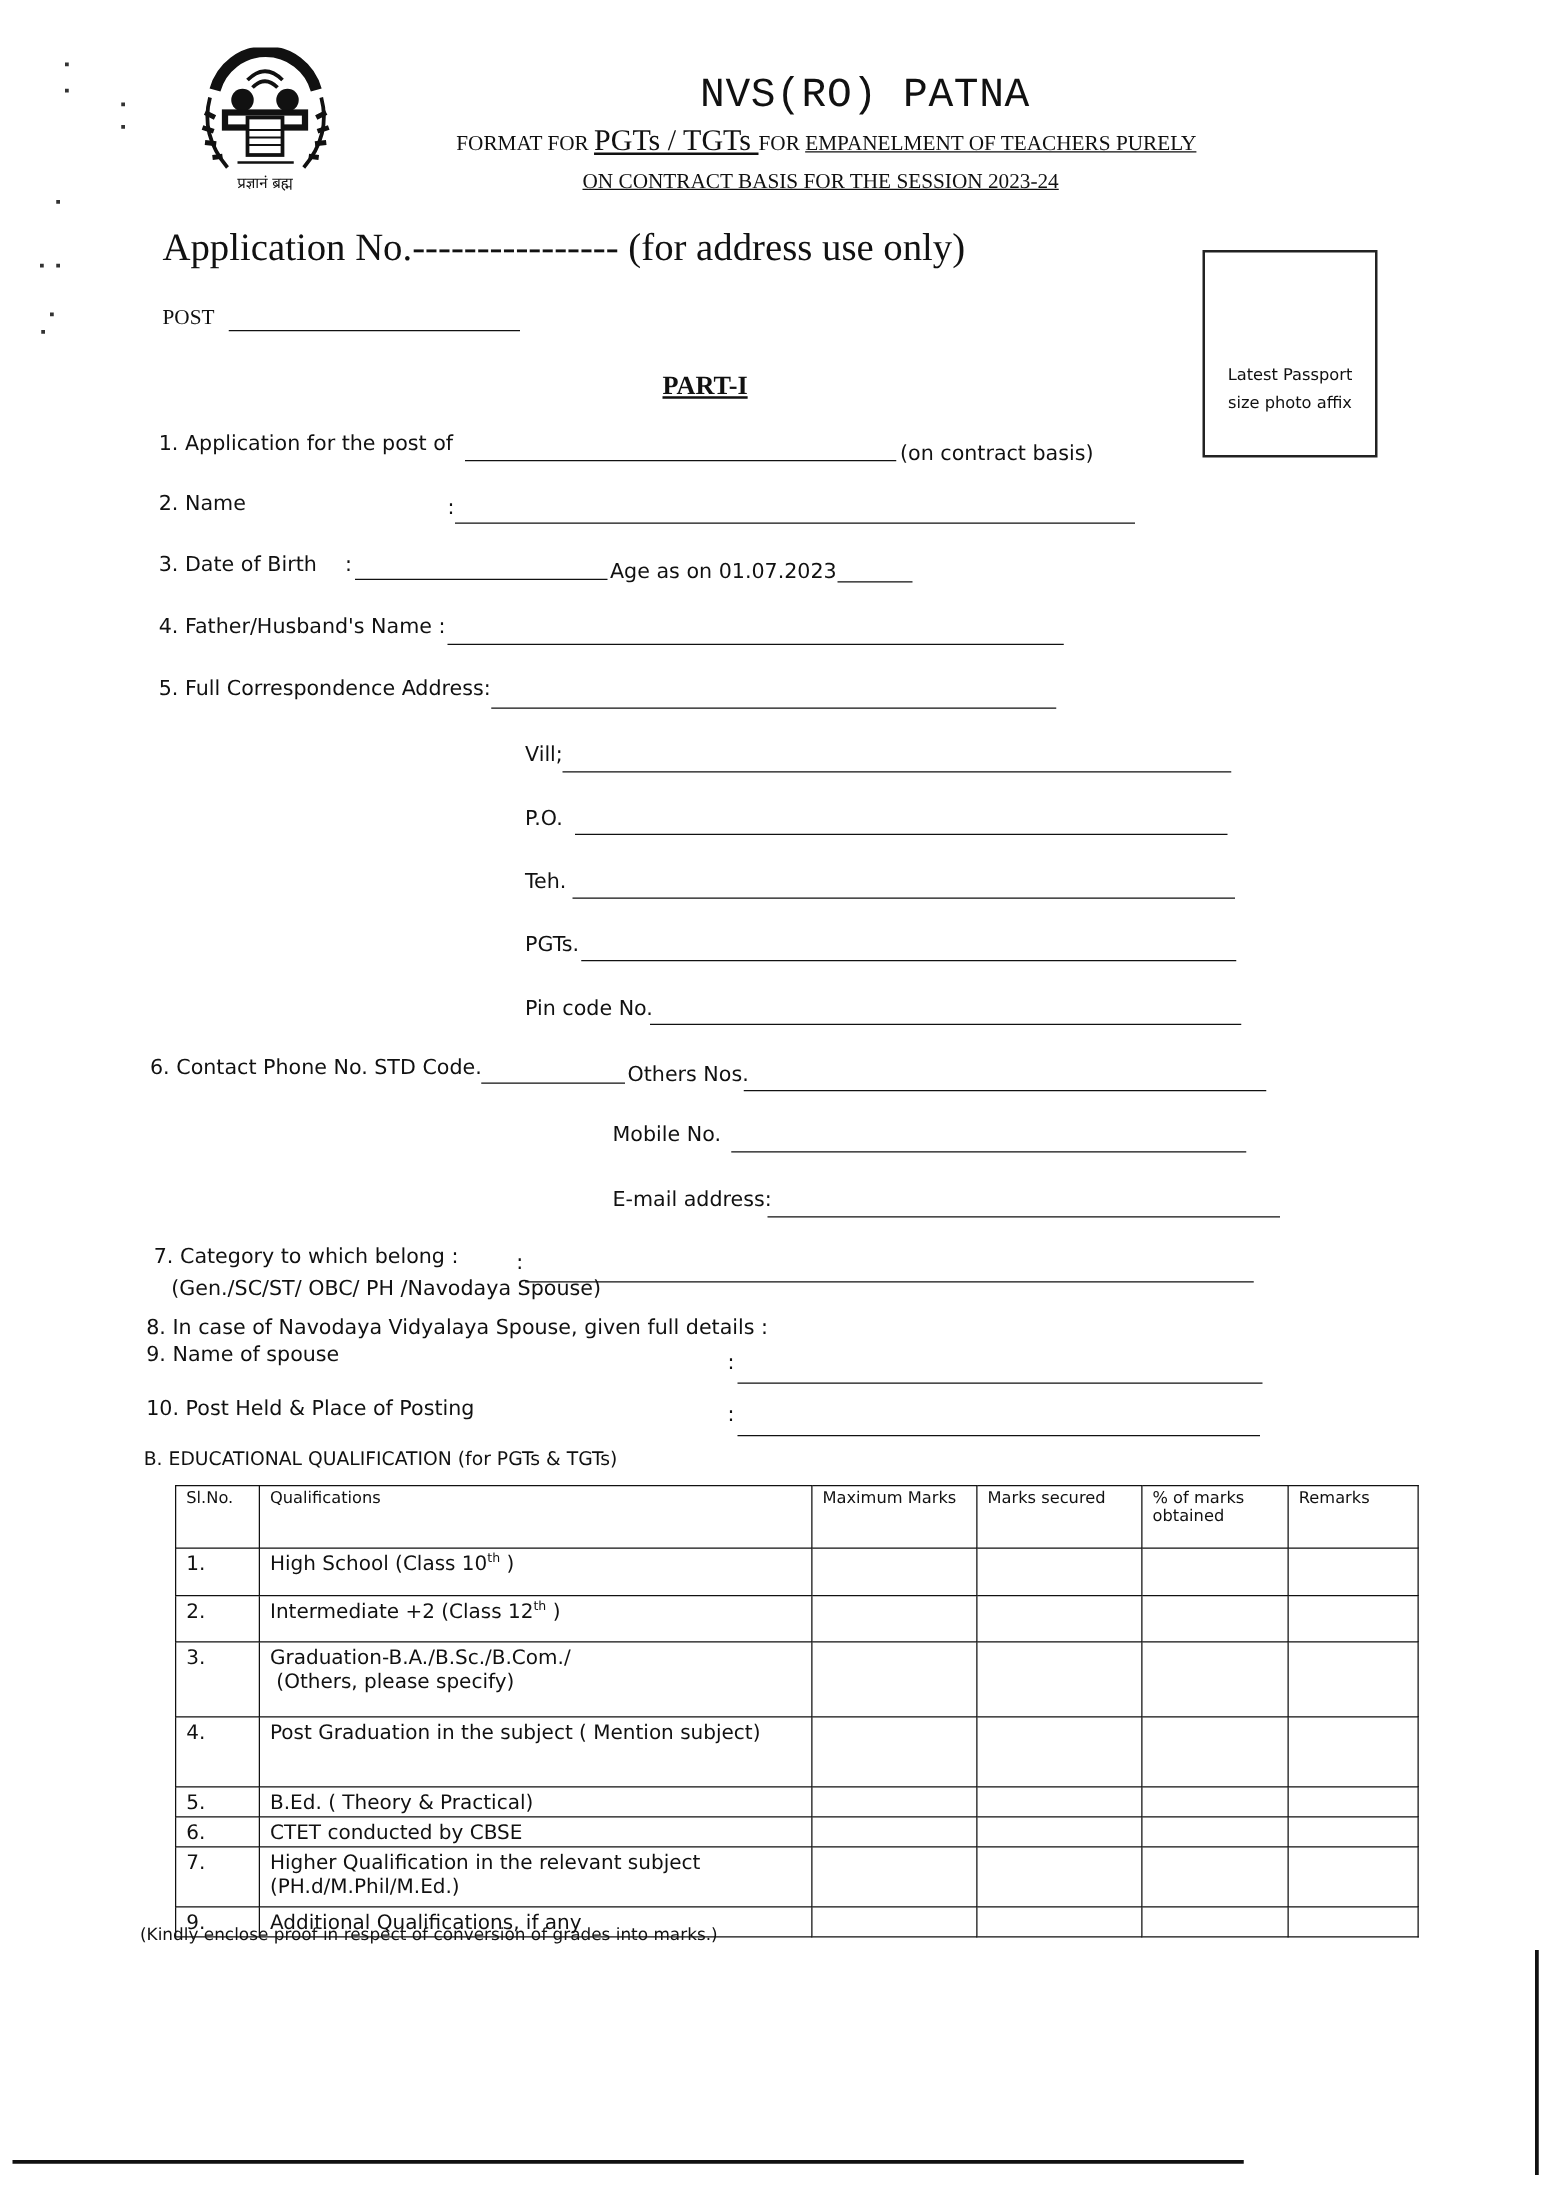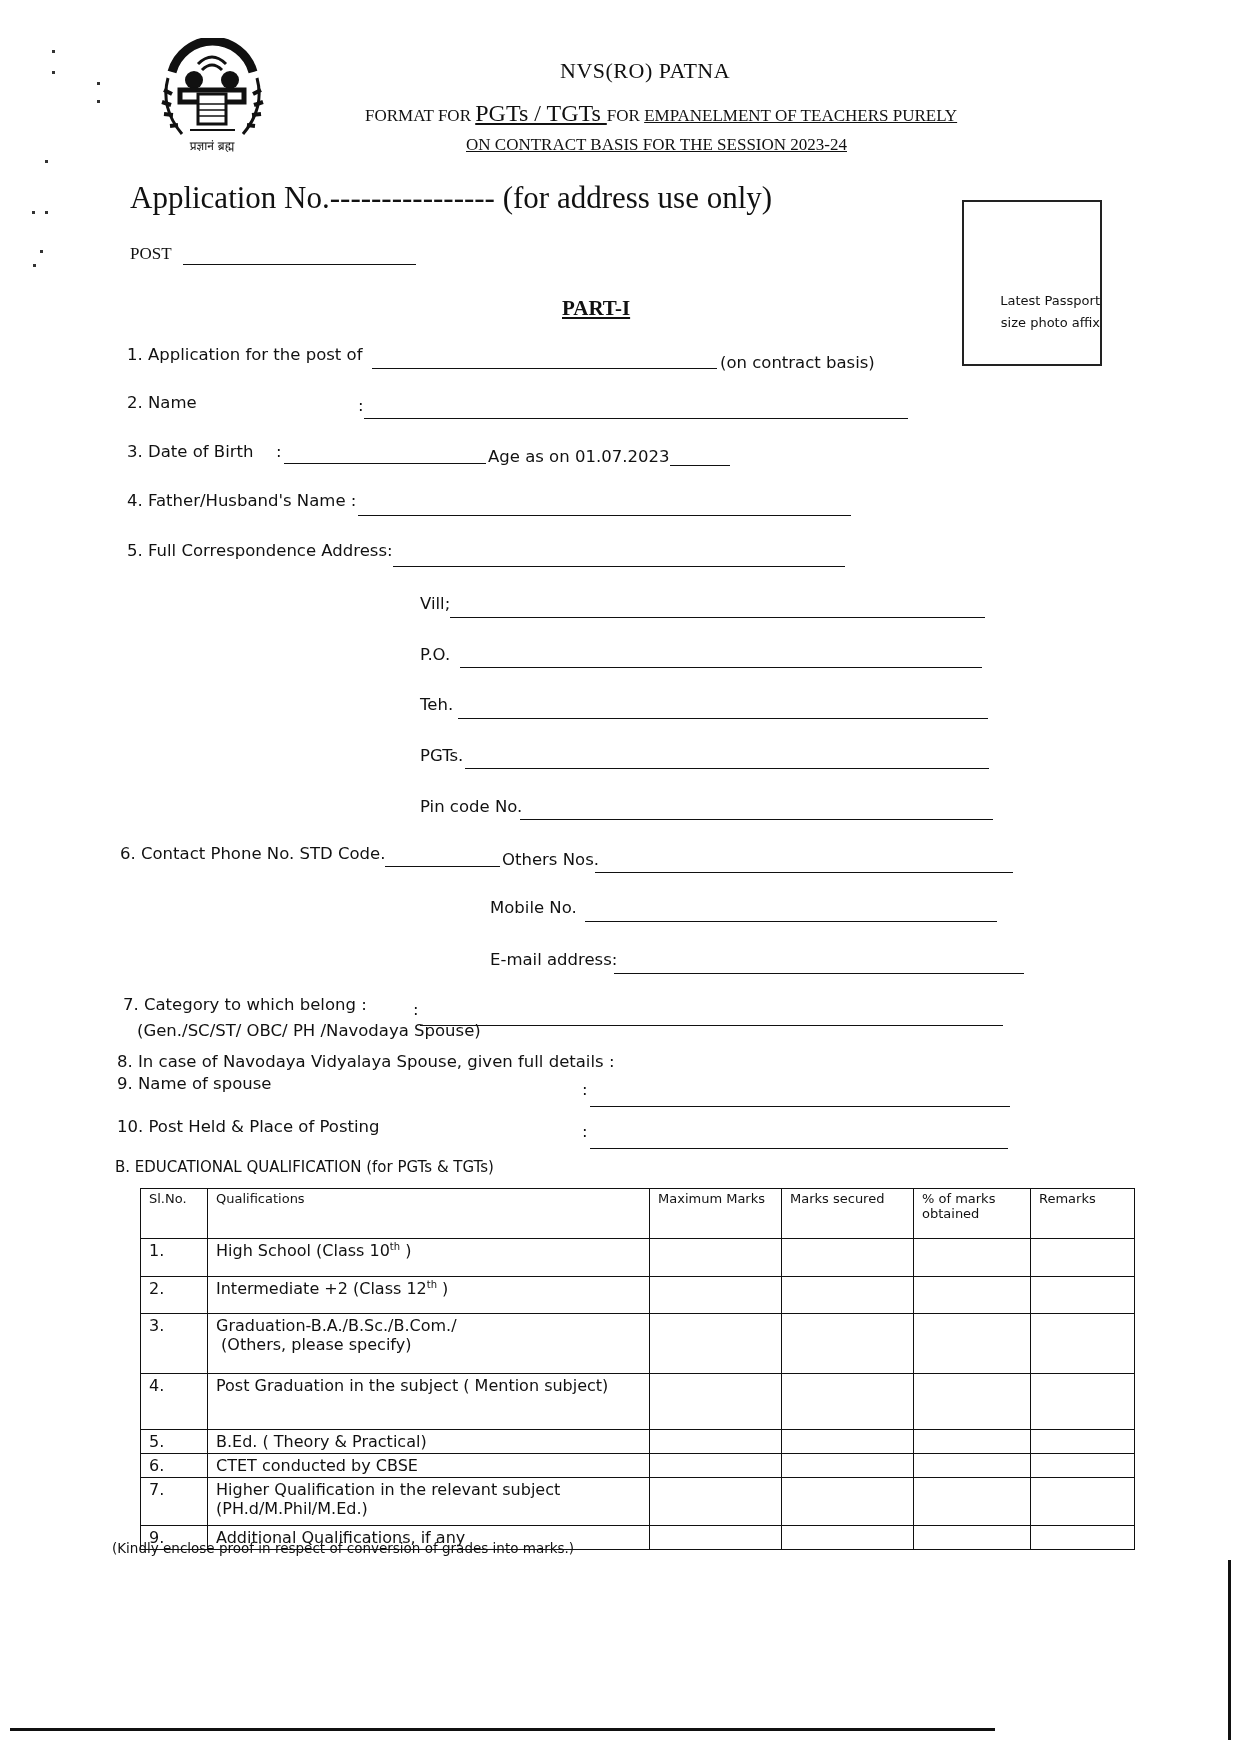--- a/index.html
+++ b/index.html
@@ -5,32 +5,32 @@
   html, body { margin: 0; padding: 0; background: #ffffff; }
   body { width: 1242px; height: 1755px; position: relative; overflow: hidden; color: #111; }
   .serif { font-family: "Liberation Serif", "DejaVu Serif", serif; }
   .sans { font-family: "DejaVu Sans", "Liberation Sans", sans-serif; }
   .abs { position: absolute; }
   .line { position: absolute; border-bottom: 1.5px solid #111; height: 0; }
 
   
   .logo { position: absolute; left: 150px; top: 38px; width: 125px; height: 118px; }
 
-  .title-main { left: 560px; top: 58px; font-size: 22px; letter-spacing: 0.5px; }
+  .title-main { left: 560px; top: 58px; font-size: 33px; letter-spacing: 0.5px; font-family: Liberation Mono, monospace; }
   .title-sub1 { left: 365px; top: 100px; font-size: 17px; white-space: nowrap; }
   .title-sub1 .big { font-size: 24px; text-decoration: underline; }
   .title-sub1 .ul { text-decoration: underline; }
   .title-sub2 { left: 466px; top: 135px; font-size: 17px; text-decoration: underline; white-space: nowrap; }
 
   .appno { left: 130px; top: 180px; font-size: 31px; white-space: nowrap; }
   .post-label { left: 130px; top: 244px; font-size: 17px; }
-  .part { left: 530px; top: 296px; font-size: 21px; text-decoration: underline; font-weight: bold; margin-left: 32px; }
+  .part { left: 530px; top: 296px; font-size: 21px; text-decoration: underline; font-weight: bold; }
 
   .photo-box { left: 962px; top: 200px; width: 140px; height: 166px; border: 2px solid #222; box-sizing: border-box; }
-  .photo-text { position: absolute; left: 0; right: 0; top: 88px; text-align: right; font-size: 13px; line-height: 22px; }
+  .photo-text { position: absolute; left: 0; right: 0; top: 88px; text-align: center; font-size: 13px; line-height: 22px; }
 
   .lbl { font-size: 16.5px; white-space: nowrap; text-align: center; }
 
   table.edu { position: absolute; left: 140px; top: 1188px; width: 995px; border-collapse: collapse; font-family: "DejaVu Sans", "Liberation Sans", sans-serif; }
   table.edu th, table.edu td { border: 1.5px solid #111; vertical-align: top; text-align: left; padding: 2px 8px; }
   table.edu th { font-weight: normal; font-size: 13px; }
   table.edu td { font-size: 16px; }
   table.edu td.sl { width: 50px; }
   sup { font-size: 10px; }
 

